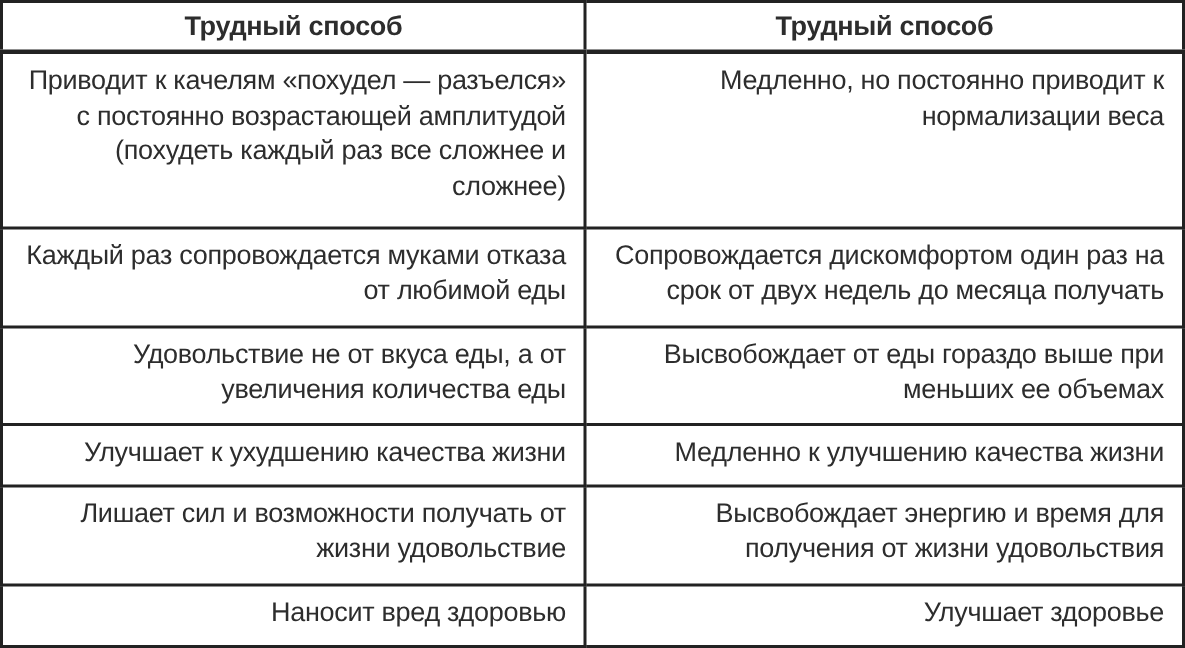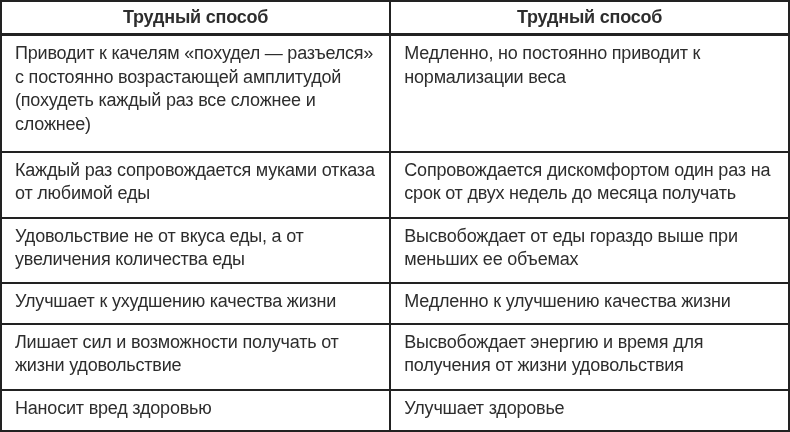--- a/index.html
+++ b/index.html
@@ -38,21 +38,21 @@
   table.comparison th {
     font-weight: bold;
     text-align: center;
     vertical-align: middle;
     padding: 4px 10px;
     height: 31px;
     border-bottom-width: 3px;
   }
   table.comparison td {
     vertical-align: top;
-    text-align: left;
+    text-align: right;
     padding: 6px 12px 6px 13px;
   }
   tr.row-1 { height: 84px; }
   tr.row-2 { height: 57px; margin-top: 36px; }
   tr.row-3 { height: 57px; padding-left: 28px; }
   tr.row-4 { height: 37px; }
   tr.row-5 { height: 61px; }
   tr.row-6 { height: 57px; }
   tr.row-7 { height: 38px; }
 </style>

